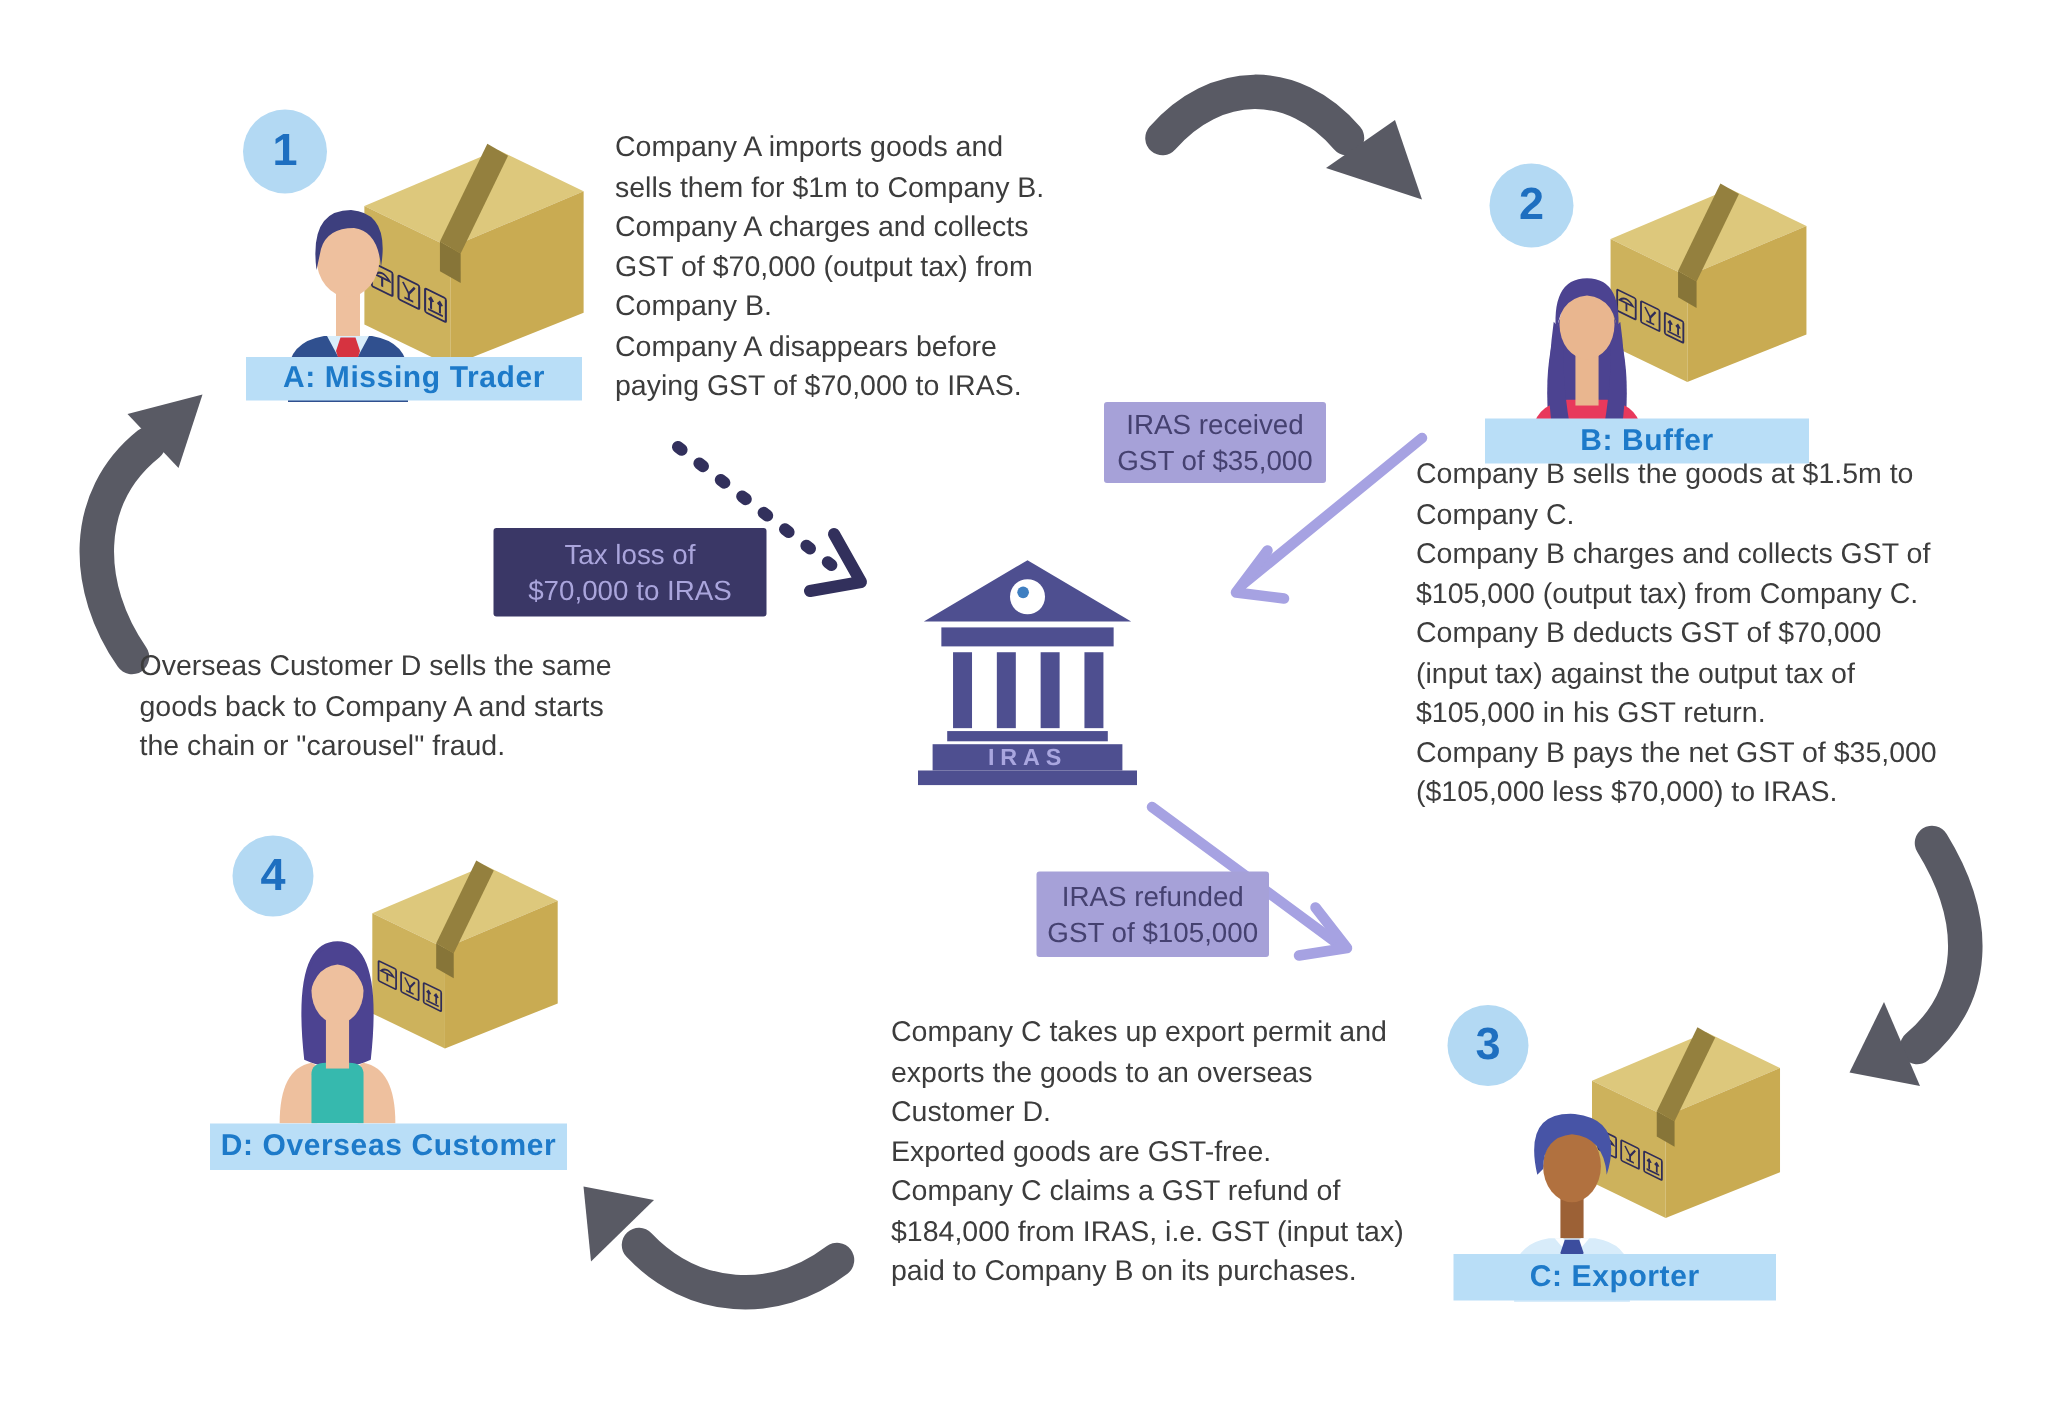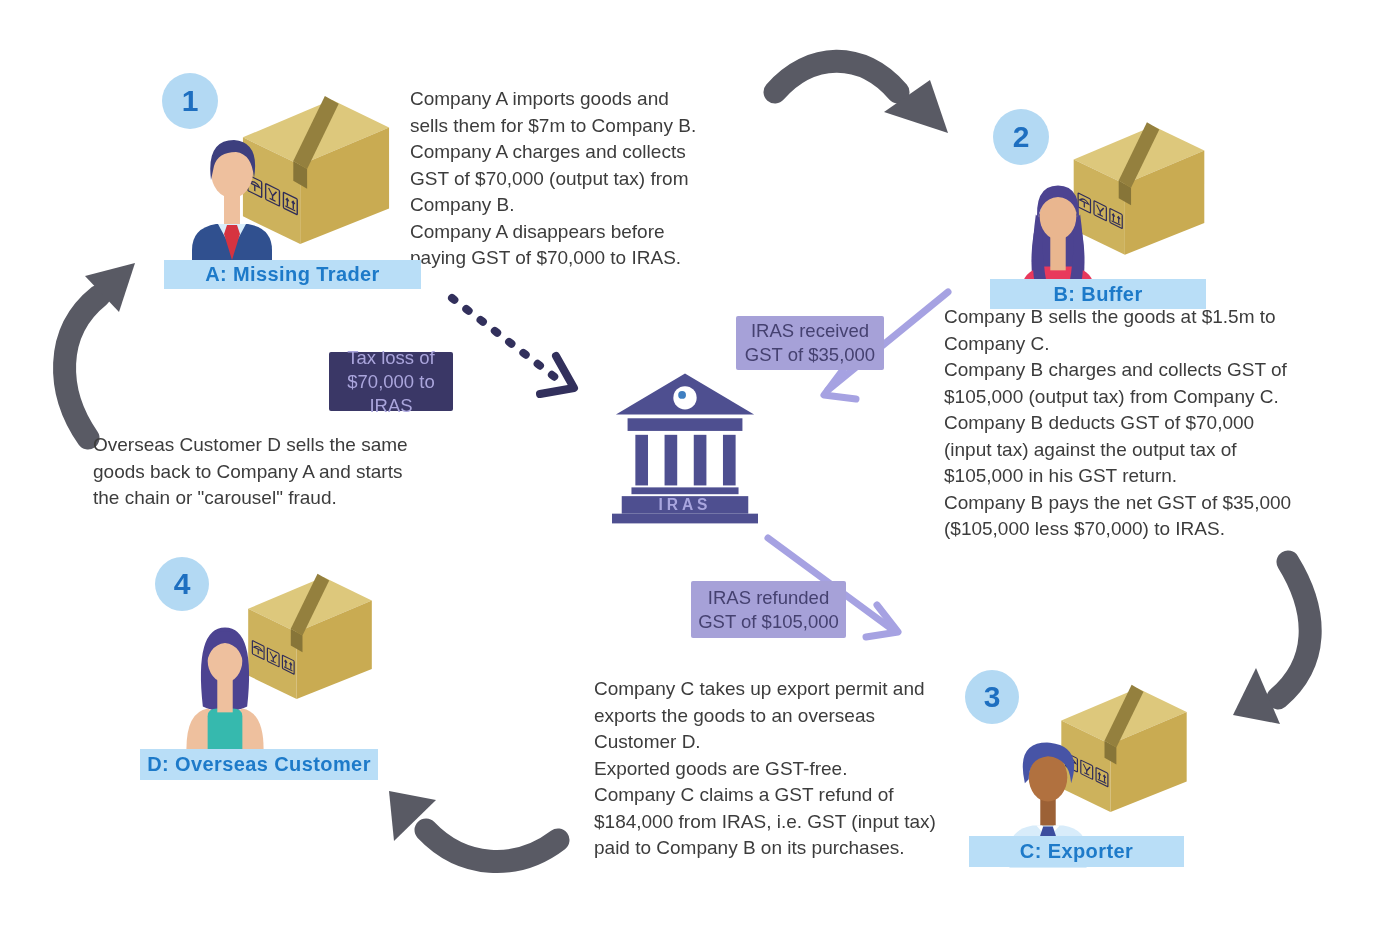--- a/index.html
+++ b/index.html
@@ -79,29 +79,29 @@
     <rect x="24" y="67" width="13" height="52" fill="#4e4f90"></rect>
     <rect x="54" y="67" width="13" height="52" fill="#4e4f90"></rect>
     <rect x="84" y="67" width="13" height="52" fill="#4e4f90"></rect>
     <rect x="114" y="67" width="13" height="52" fill="#4e4f90"></rect>
     <rect x="20" y="121" width="110" height="7" fill="#4e4f90"></rect>
     <rect x="10" y="130" width="130" height="18" fill="#4e4f90"></rect>
     <rect x="0" y="148" width="150" height="10" fill="#4e4f90"></rect>
     <text x="75" y="144" text-anchor="middle" fill="#a9a6df" font-size="16" font-weight="bold" letter-spacing="4">IRAS</text>
   </svg>
 
-  <div class="callout purple" style="left:736px;top:268px;width:148px;height:54px;margin-top:48px;">IRAS received
+  <div class="callout purple" style="left:736px;top:268px;width:148px;height:54px;">IRAS received
 GST of $35,000</div>
-  <div class="callout navy" style="left:329px;top:352px;width:124px;height:59px;">Tax loss of
+  <div class="callout navy" style="left:329px;top:352px;width:182px;height:59px;">Tax loss of
 $70,000 to IRAS</div>
   <div class="callout purple" style="left:643px;top:581px;width:155px;height:57px;margin-left:48px;">IRAS refunded
 GST of $105,000</div>
 
   <div class="note" style="left:410px;top:86px;width:330px;">Company A imports goods and
-sells them for $7m to Company B.
+sells them for $1m to Company B.
 Company A charges and collects
 GST of $70,000 (output tax) from
 Company B.
 Company A disappears before
 paying GST of $70,000 to IRAS.</div>
   <div class="note" style="left:944px;top:304px;width:400px;">Company B sells the goods at $1.5m to
 Company C.
 Company B charges and collects GST of
 $105,000 (output tax) from Company C.
 Company B deducts GST of $70,000
@@ -141,21 +141,21 @@
       </g>
     </svg>
     <svg class="person-svg" style="left:32px;top:58px;" width="100" height="140" viewBox="0 0 100 140">
       <rect x="42" y="62" width="16" height="40" fill="#eec09e"></rect>
       <ellipse cx="50" cy="44" rx="21" ry="26" fill="#eec09e"></ellipse>
       <path d="M29,52 Q24,12 52,12 Q78,14 72,50 Q70,26 54,24 Q36,24 32,38 Z" fill="#3d3f7e"></path>
       <path d="M10,140 L10,122 Q10,100 34,96 L66,96 Q90,100 90,122 L90,140 Z" fill="#30508f"></path>
       <polygon points="36,96 64,96 50,122" fill="#d9eefb"></polygon>
       <polygon points="45,97 55,97 58,106 50,132 42,106" fill="#d63340"></polygon>
     </svg>
-    <div class="label-bar" style="left:14px;top:190px;width:257px;height:29px;">
+    <div class="label-bar" style="left:14px;top:168px;width:224px;height:29px;">
       <span>A: Missing Trader</span>
     </div>
     <div class="badge" style="left:12px;top:3px;width:56px;height:56px;">
       <span>1</span>
     </div>
   </div>
 
   <div class="actor-card" style="left:985px;top:105px;width:235px;height:210px;">
     <svg class="box-svg" style="left:79px;top:5px;" width="150" height="150" viewBox="0 0 160 170">
       <polygon points="6,56 96,18 154,46 64,84" fill="#ddc87c"></polygon>

